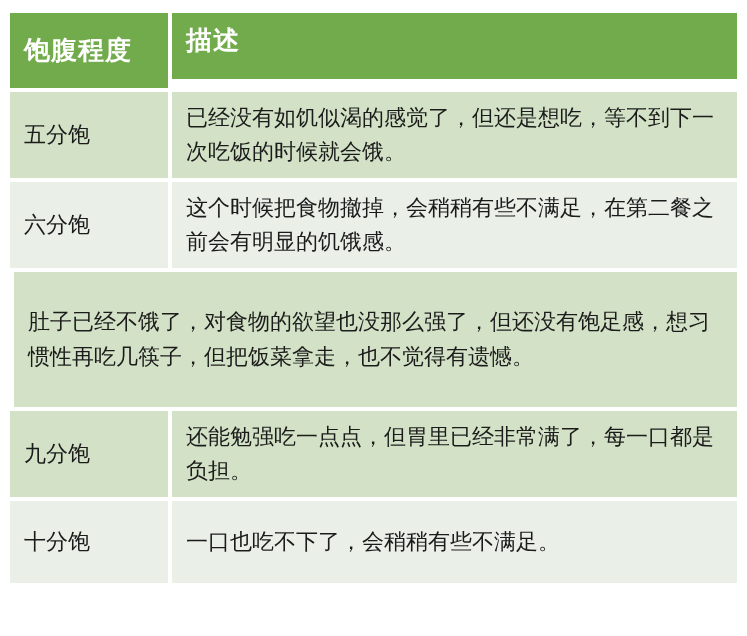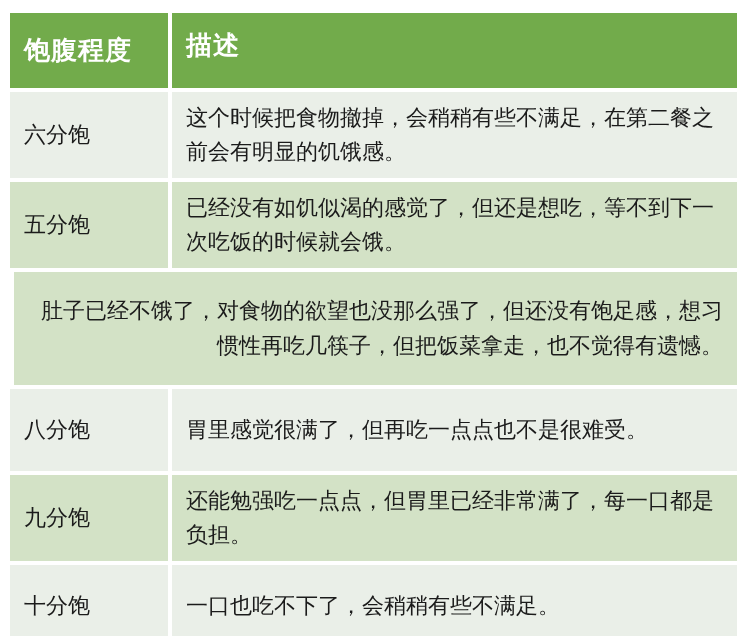--- a/index.html
+++ b/index.html
@@ -56,21 +56,21 @@
     font-size: 26px;
     letter-spacing: 1px;
   }
   .hdr-row .cell-level {
     height: 75px;
     padding-top: 0;
     padding-bottom: 0;
     text-align: center;
   }
   .hdr-row .cell-desc {
-    height: 75px;
+    height: 66px;
     padding-top: 0;
     padding-bottom: 11px;
   }
   .hdr-row {
     margin-bottom: 4px;
   }
 
   
   .body-row .cell-level,
   .body-row .cell-desc {
@@ -91,21 +91,21 @@
     display: block;
   }
   .cell-desc .desc-text {
     display: block;
     word-break: break-all;
   }
 
   
   .lines-1 .cell-level, .lines-1 .cell-desc { height: 82px; }
   .lines-2 .cell-level, .lines-2 .cell-desc { height: 86px; }
-  .lines-3 .cell-level, .lines-3 .cell-desc { height: 113px; text-align: right; }
+  .lines-3 .cell-level, .lines-3 .cell-desc { height: 135px; }
 
   .lines-1 .cell-level, .lines-1 .cell-desc,
   .lines-2 .cell-level, .lines-2 .cell-desc,
   .lines-3 .cell-level, .lines-3 .cell-desc {
     padding-top: 0;
     padding-bottom: 0;
   }
 </style>
 </head>
 <body>
@@ -115,47 +115,39 @@
   <div class="tbl-row hdr-row">
     <div class="cell-level">
       <span class="lvl-text">饱腹程度</span>
     </div>
     <div class="cell-desc">
       <span class="desc-text">描述</span>
     </div>
   </div>
 
   <div id="rows-host">
+      <div class="tbl-row body-row tint-a lines-2">
+        <div class="cell-level">
+          <span class="lvl-text">五分饱</span>
+        </div>
+        <div class="cell-desc">
+          <span class="desc-text">已经没有如饥似渴的感觉了，但还是想吃，等不到下一次吃饭的时候就会饿。</span>
+        </div>
+      </div>
       <div class="tbl-row body-row tint-b lines-2">
         <div class="cell-level">
           <span class="lvl-text">六分饱</span>
         </div>
         <div class="cell-desc">
           <span class="desc-text">这个时候把食物撤掉，会稍稍有些不满足，在第二餐之前会有明显的饥饿感。</span>
         </div>
       </div>
-      <div class="tbl-row body-row tint-a lines-2">
-        <div class="cell-level">
-          <span class="lvl-text">五分饱</span>
-        </div>
-        <div class="cell-desc">
-          <span class="desc-text">已经没有如饥似渴的感觉了，但还是想吃，等不到下一次吃饭的时候就会饿。</span>
-        </div>
-      </div>
       <div class="tbl-row body-row tint-a lines-3">
         <div class="cell-desc">
           <span class="desc-text">肚子已经不饿了，对食物的欲望也没那么强了，但还没有饱足感，想习惯性再吃几筷子，但把饭菜拿走，也不觉得有遗憾。</span>
-        </div>
-      </div>
-      <div class="tbl-row body-row tint-b lines-1">
-        <div class="cell-level">
-          <span class="lvl-text">八分饱</span>
-        </div>
-        <div class="cell-desc">
-          <span class="desc-text">胃里感觉很满了，但再吃一点点也不是很难受。</span>
         </div>
       </div>
       <div class="tbl-row body-row tint-a lines-2">
         <div class="cell-level">
           <span class="lvl-text">九分饱</span>
         </div>
         <div class="cell-desc">
           <span class="desc-text">还能勉强吃一点点，但胃里已经非常满了，每一口都是负担。</span>
         </div>
       </div>

